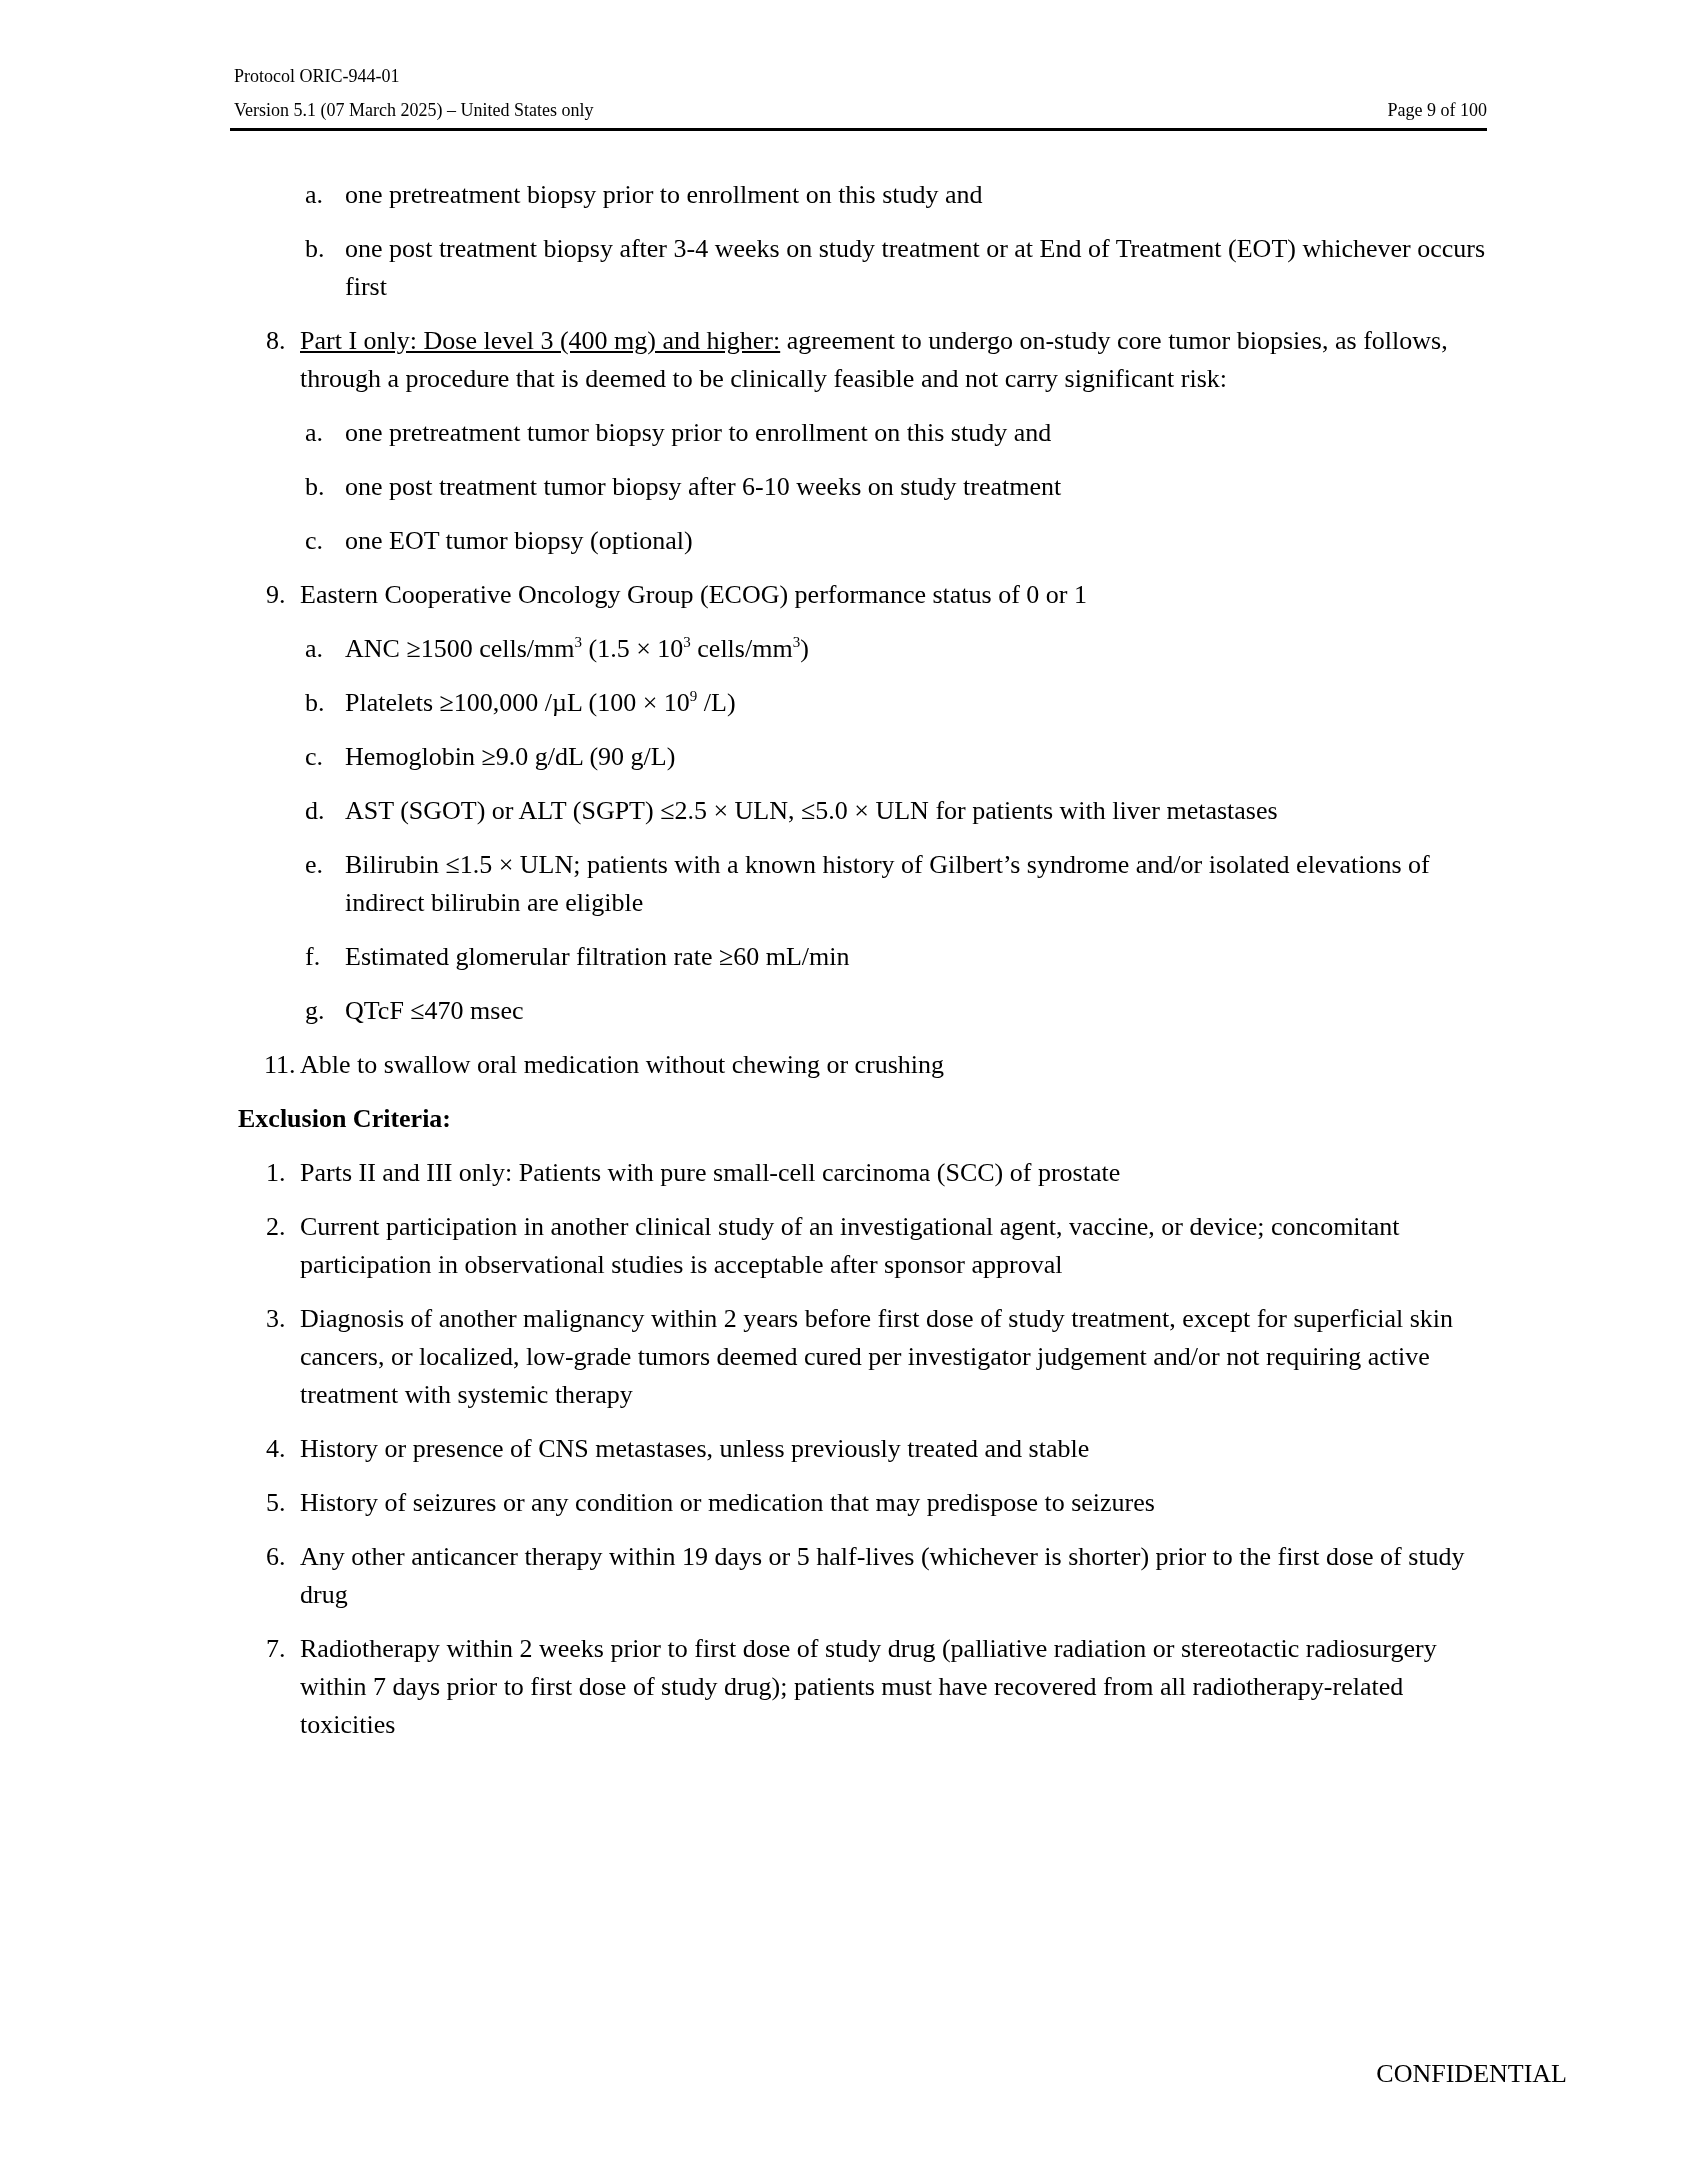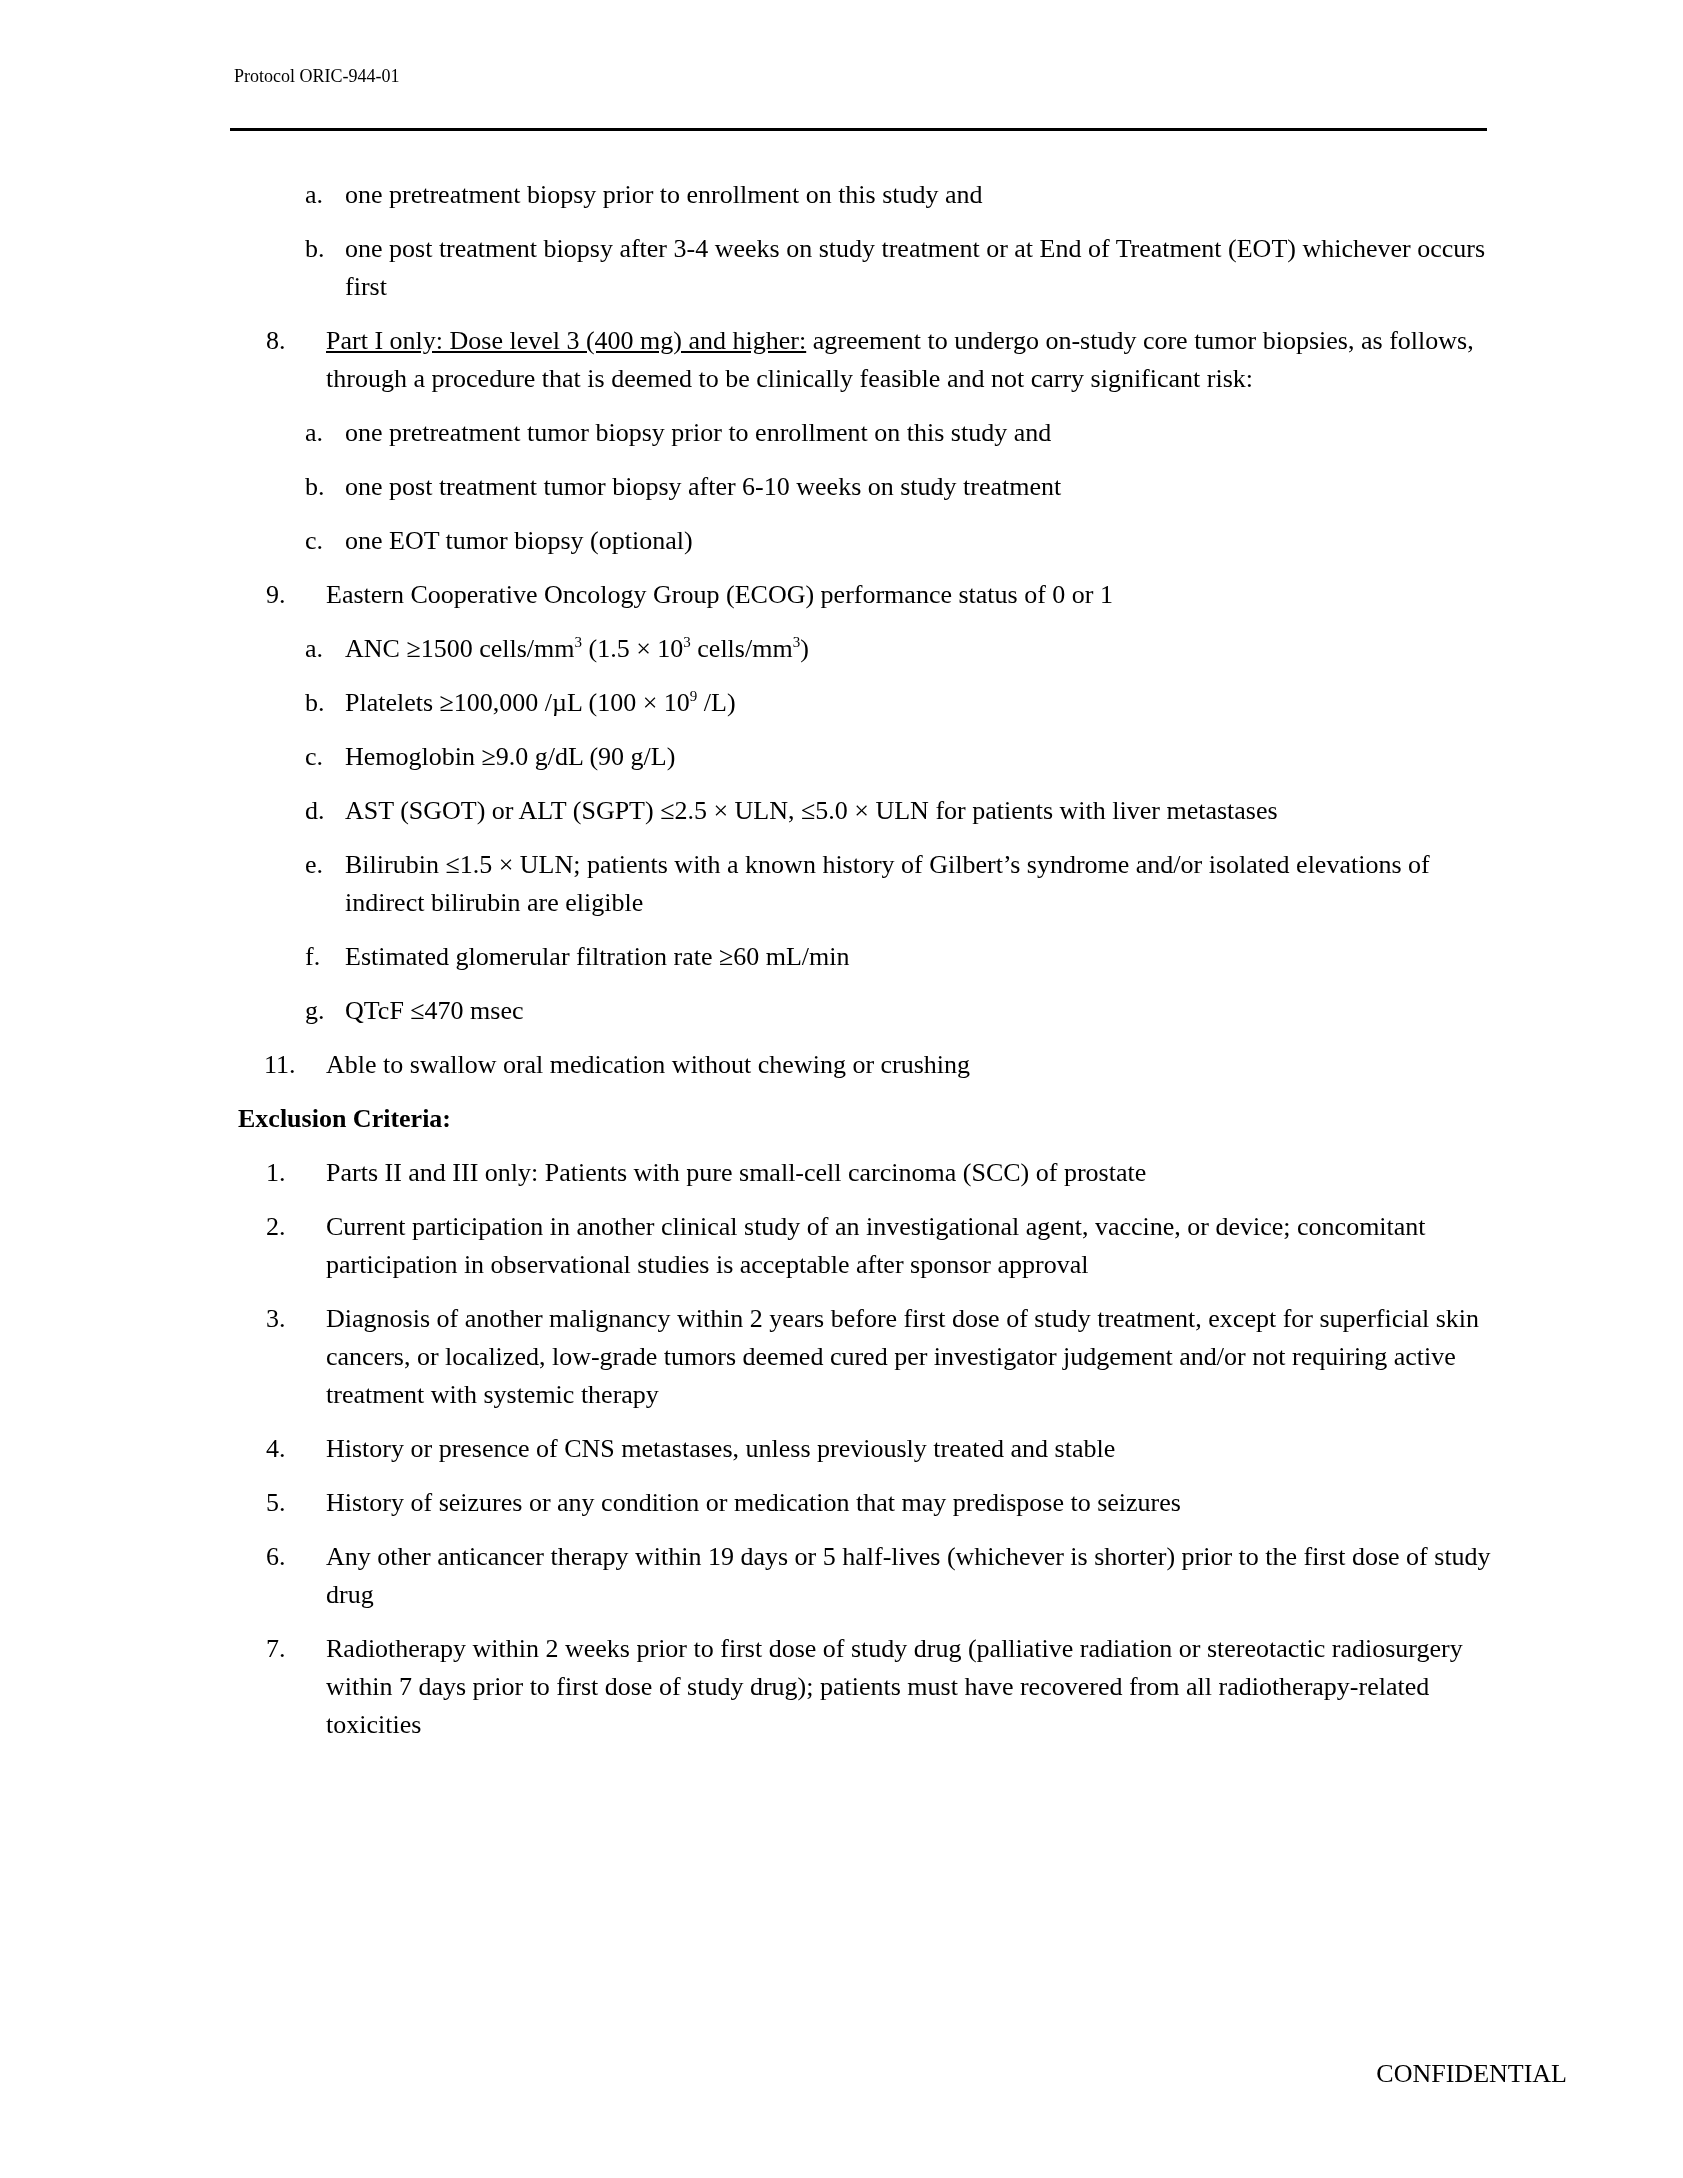--- a/index.html
+++ b/index.html
@@ -5,34 +5,38 @@
   html, body { margin: 0; padding: 0; background: #ffffff; }
   body { width: 1683px; height: 2178px; position: relative; overflow: hidden;
          font-family: "Liberation Serif", "DejaVu Serif", serif; color: #000; }
   .header { position: absolute; left: 234px; top: 59px; width: 1253px; font-size: 18px; line-height: 34px; }
   .header .row { display: flex; justify-content: space-between; }
   .header .rule { position: absolute; left: -4px; right: 0; top: 69px; height: 3px; background: #000; }
   .content { position: absolute; left: 238px; top: 176px; width: 1257px; font-size: 26px; line-height: 38px; }
   .item { position: relative; margin-bottom: 16px; }
   .num { position: absolute; left: 28px; width: 38px; }
   .num2 { position: absolute; left: 26px; }
-  .txt { margin-left: 88px; }
+  .txt { margin-left: 62px; }
   .sub { position: relative; margin-bottom: 16px; }
   .sub .lbl { position: absolute; left: 67px; }
   .sub .txt { margin-left: 107px; }
   .u { text-decoration: underline; }
   sup { font-size: 15px; line-height: 0; vertical-align: 10px; }
   .heading { font-weight: bold; margin: 0 0 16px 0; }
   .footer { position: absolute; left: 0; width: 1567px; top: 2059px; text-align: right; font-size: 26px; }
 </style>
 </head>
 <body>
 
 <div class="header">
   <div>Protocol ORIC-944-01</div>
+  <div class="row">
+    <span>Version 5.1 (07 March 2025) – United States only</span>
+    <span>Page 9 of 100</span>
+  </div>
   <div class="rule"></div>
 </div>
 
 <div class="content">
   <div class="sub">
     <span class="lbl">a.</span>
     <div class="txt">one pretreatment biopsy prior to enrollment on this study and</div>
   </div>
   <div class="sub">
     <span class="lbl">b.</span>

